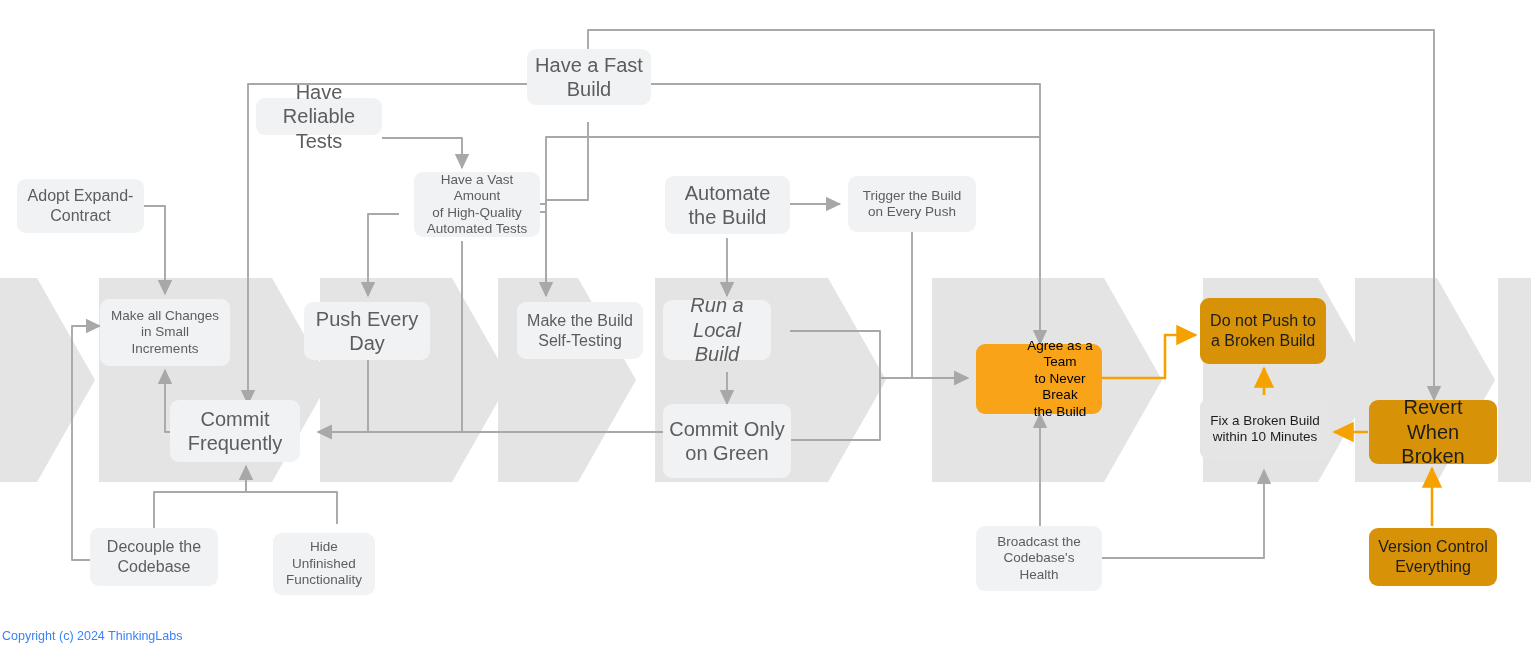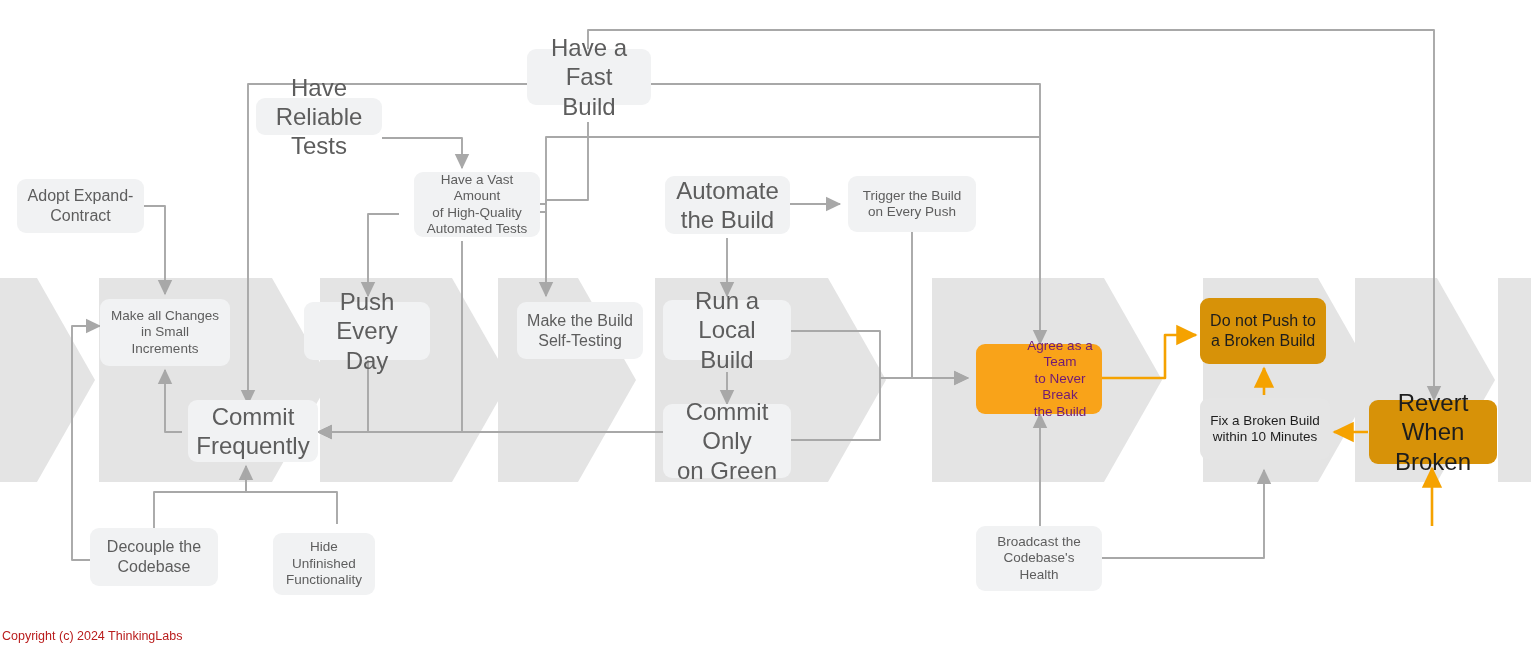--- a/index.html
+++ b/index.html
@@ -1,27 +1,27 @@
 <!DOCTYPE html>
 <html><head>
 <meta charset="utf-8">
 <style>
   html,body{margin:0;padding:0;background:#ffffff;}
   body{width:1531px;height:653px;font-family:"Liberation Sans",sans-serif;-webkit-font-smoothing:antialiased;}
   #stage{position:relative;width:1531px;height:653px;overflow:hidden;background:#fff;}
   #wires{position:absolute;left:0;top:0;width:1531px;height:653px;}
   .node{position:absolute;box-sizing:border-box;display:flex;align-items:center;justify-content:center;text-align:center;border-radius:9px;line-height:1.22;padding:4px 6px;}
   .n-grey{background:#f1f2f3;color:#5d5d5d;}
-  .n-amber{background:#f9a319;color:#701a75;padding-left:48px;}
+  .n-amber{background:#f9a319;color:#000000;padding-left:48px;}
   .n-dark{background:#d79208;color:#1d1d1d;}
   .n-yellow{background:#e5e5e5;color:#1d1d1d;}
-  .t-lg{font-size:24px;}
+  .t-lg{font-size:20px;}
   .t-md{font-size:16px;}
   .t-sm{font-size:13.5px;}
-  .copyright{position:absolute;left:2px;top:629px;font-size:12.5px;color:#b91c1c;}
+  .copyright{position:absolute;left:2px;top:629px;font-size:12.5px;color:#3b82f6;}
 </style>
 </head>
 <body>
 
 <div id="stage">
 
   <svg id="wires" viewBox="0 0 1531 653" xmlns="http://www.w3.org/2000/svg">
     <defs>
       <marker id="ah-g" markerWidth="9" markerHeight="9" refX="7.6" refY="4.5" orient="auto">
         <path d="M0,0.6 L8.2,4.5 L0,8.4 Z" fill="#a8a8a8"></path>
@@ -109,40 +109,41 @@
   <div class="node n-grey t-lg" style="left:527px;top:49px;width:124px;height:56px;">Have a Fast<br>Build</div>
 
   <div class="node n-grey t-sm" style="left:414px;top:172px;width:126px;height:65px;">Have a Vast Amount<br>of  High-Quality<br>Automated Tests</div>
 
   <div class="node n-grey t-lg" style="left:665px;top:176px;width:125px;height:58px;">Automate<br>the Build</div>
 
   <div class="node n-grey t-sm" style="left:848px;top:176px;width:128px;height:56px;">Trigger the Build<br>on Every Push</div>
 
   <div class="node n-grey t-sm" style="left:100px;top:299px;width:130px;height:67px;">Make all Changes<br>in Small<br>Increments</div>
 
-  <div class="node n-grey t-lg" style="left:188px;top:400px;width:130px;height:62px;text-align:center;">Commit<br>Frequently</div>
+  <div class="node n-grey t-lg" style="left:170px;top:400px;width:130px;height:62px;text-align:center;">Commit<br>Frequently</div>
 
   <div class="node n-grey t-lg" style="left:304px;top:302px;width:126px;height:58px;">Push Every<br>Day</div>
 
   <div class="node n-grey t-md" style="left:483px;top:302px;width:126px;height:57px;margin-left:34px;">Make the Build<br>Self-Testing</div>
 
-  <div class="node n-grey t-lg" style="left:663px;top:300px;width:128px;height:60px;">Run a Local<br>Build</div>
+  <div class="node n-grey t-lg" style="left:663px;top:300px;width:108px;height:60px;font-style:italic;">Run a Local<br>Build</div>
 
   <div class="node n-grey t-lg" style="left:663px;top:404px;width:128px;height:74px;">Commit Only<br>on Green</div>
 
   <div class="node n-grey t-md" style="left:90px;top:528px;width:128px;height:58px;">Decouple the<br>Codebase</div>
 
   <div class="node n-grey t-sm" style="left:273px;top:524px;width:102px;height:62px;margin-top:9px;">Hide Unfinished<br>Functionality</div>
 
   <div class="node n-amber t-sm" style="left:976px;top:344px;width:126px;height:70px;">Agree as a Team<br>to Never Break<br>the Build</div>
 
   <div class="node n-grey t-sm" style="left:976px;top:526px;width:126px;height:65px;">Broadcast the<br>Codebase's<br>Health</div>
 
   <div class="node n-dark t-md" style="left:1200px;top:298px;width:126px;height:66px;">Do not Push to<br>a Broken Build</div>
 
   <div class="node n-yellow t-sm" style="left:1200px;top:398px;width:130px;height:62px;">Fix a Broken Build<br>within 10 Minutes</div>
 
   <div class="node n-dark t-lg" style="left:1369px;top:400px;width:128px;height:64px;">Revert When<br>Broken</div>
 
+  <div class="node n-dark t-md" style="left:1369px;top:528px;width:128px;height:58px;">Version Control<br>Everything</div>
 
   <div class="copyright">Copyright (c) 2024 ThinkingLabs</div>
 
 </div>
 
 </body></html>

